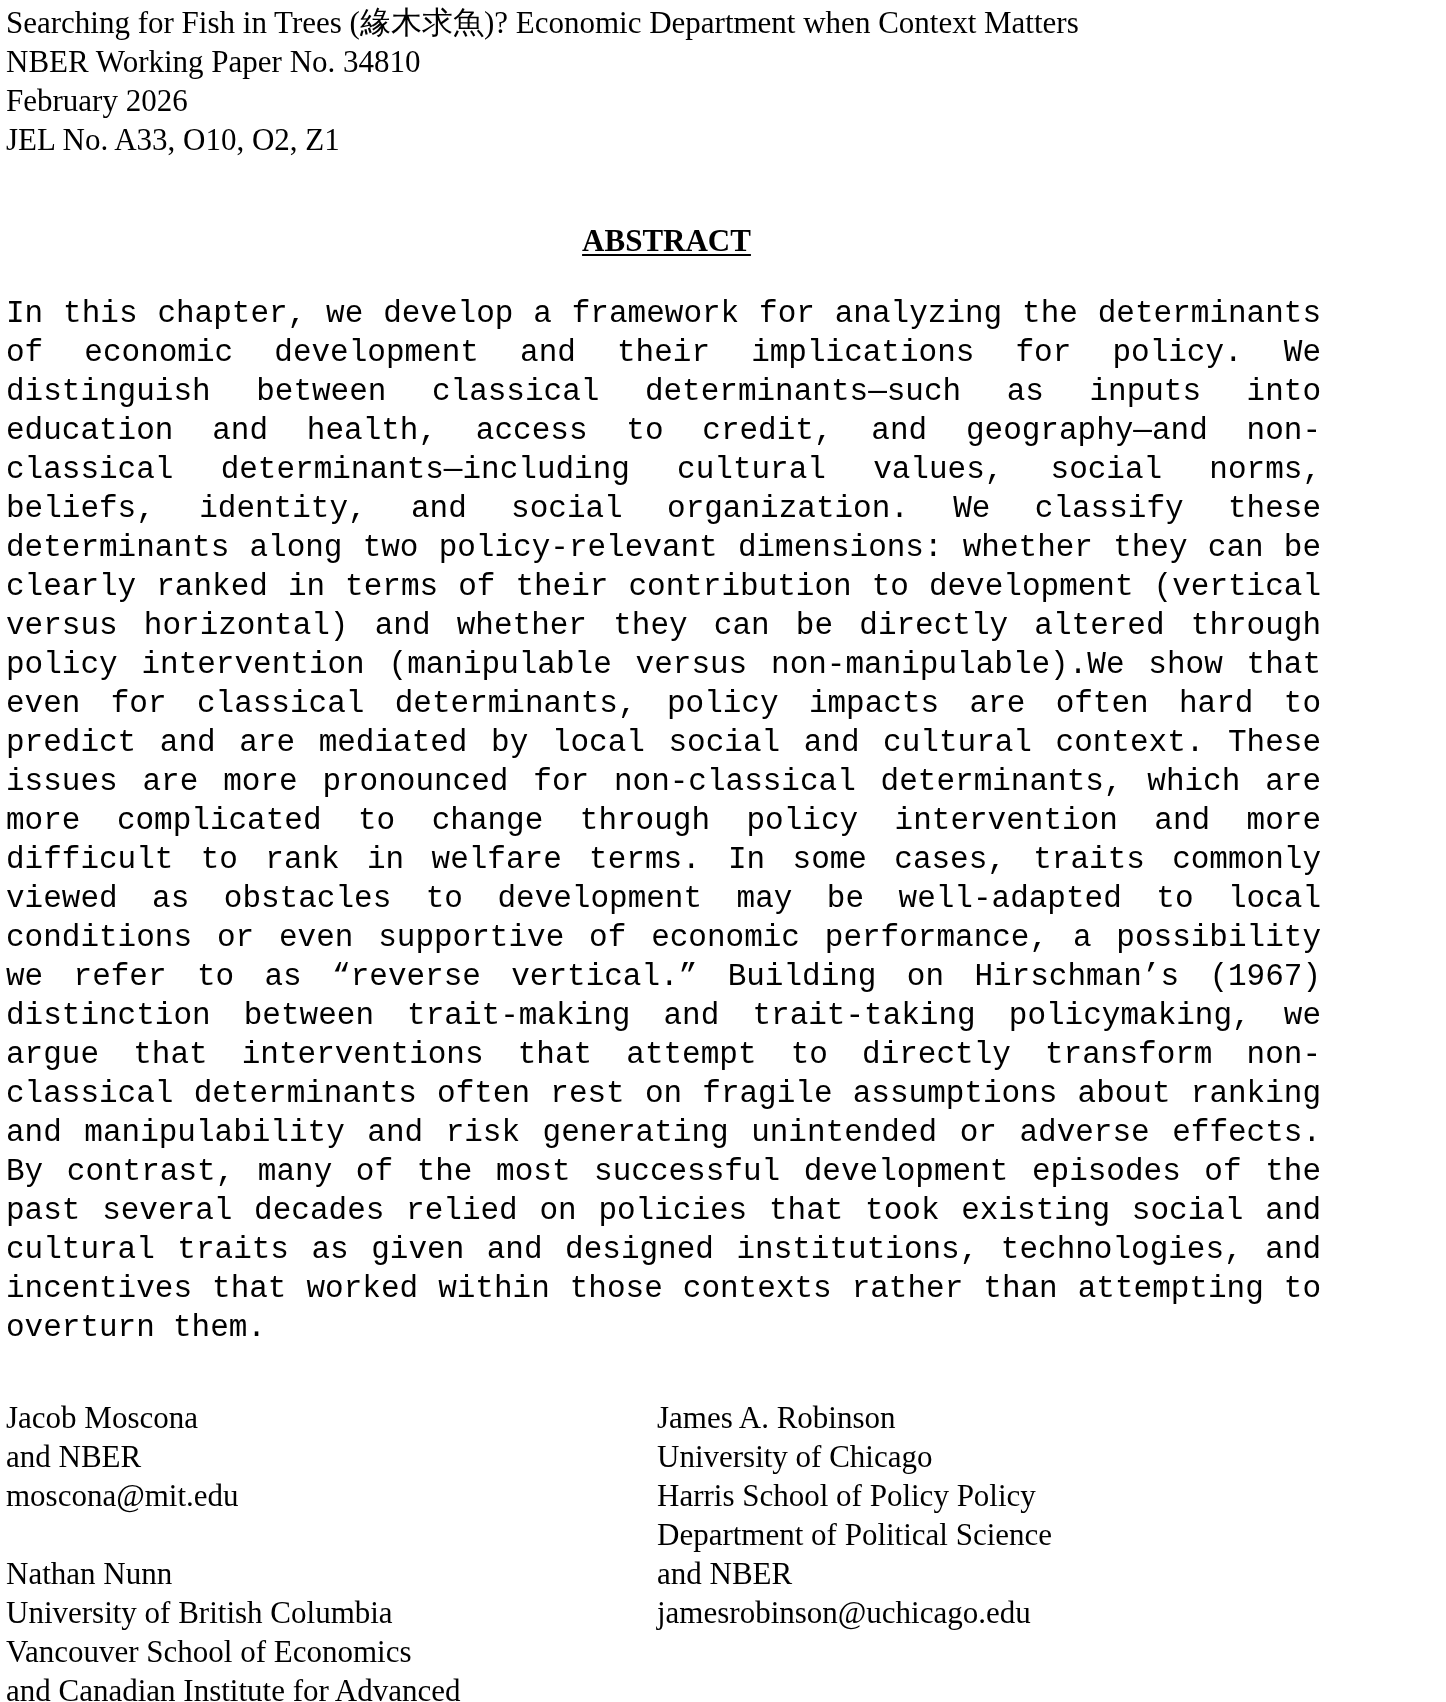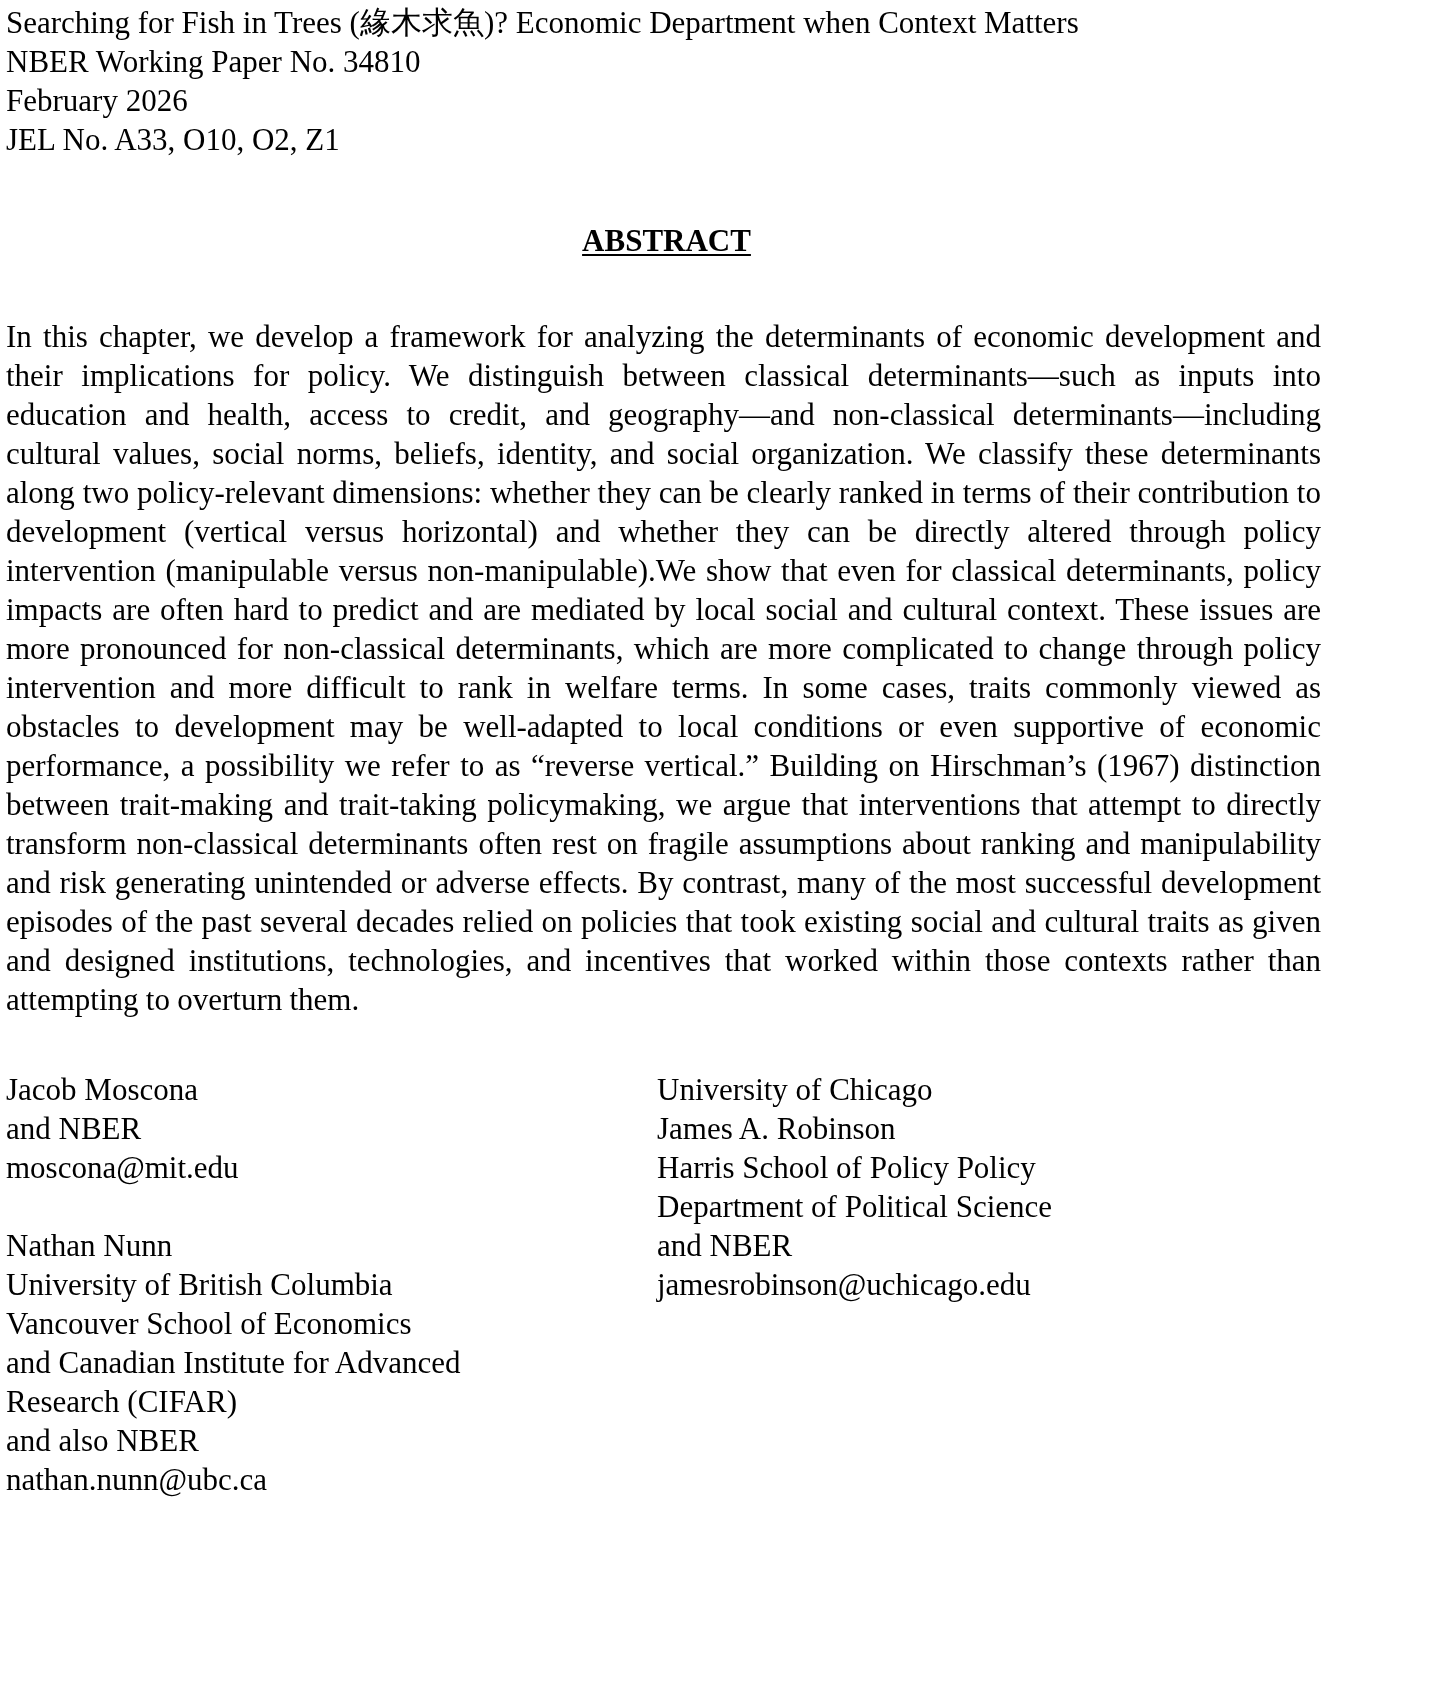--- a/index.html
+++ b/index.html
@@ -34,24 +34,25 @@
       text-decoration: underline;
       text-decoration-thickness: 2px;
       text-underline-offset: 3px;
       letter-spacing: 0px;
       height: 39px;
       padding-left: 0;
       position: relative;
       left: 3px;
     }
     .abstract-body {
-      margin-top: 57px;
+      margin-top: 34px;
       text-align: justify;
       text-justify: inter-word;
       word-spacing: -0.5px;
+      font-family: Liberation Mono, monospace;
     }
     .authors {
       margin-top: 39px;
       position: relative;
       height: 520px;
     }
     .author-col {
       position: absolute;
       top: 12px;
     }
@@ -93,22 +94,22 @@
         <span class="line">University of British Columbia</span>
         <span class="line">Vancouver School of Economics</span>
         <span class="line">and Canadian Institute for Advanced</span>
         <span class="line">Research (CIFAR)</span>
         <span class="line">and also NBER</span>
         <span class="line">nathan.nunn@ubc.ca</span>
       </div>
     </div>
     <div class="author-col col-right">
       <div class="author-block">
+        <span class="line">James A. Robinson</span>
         <span class="line">University of Chicago</span>
-        <span class="line">James A. Robinson</span>
         <span class="line">Harris School of Policy Policy</span>
         <span class="line">Department of Political Science</span>
         <span class="line">and NBER</span>
         <span class="line">jamesrobinson@uchicago.edu</span>
       </div>
     </div>
   </div>
 
 </div>
 

